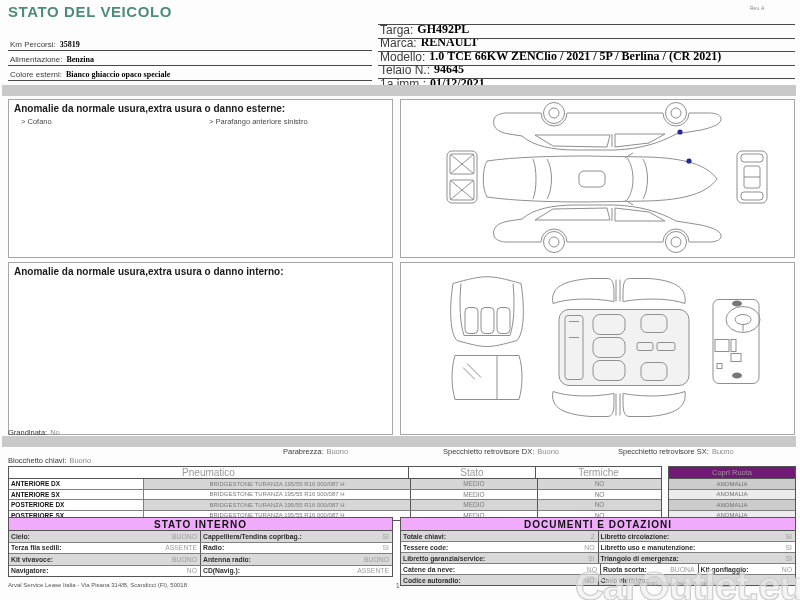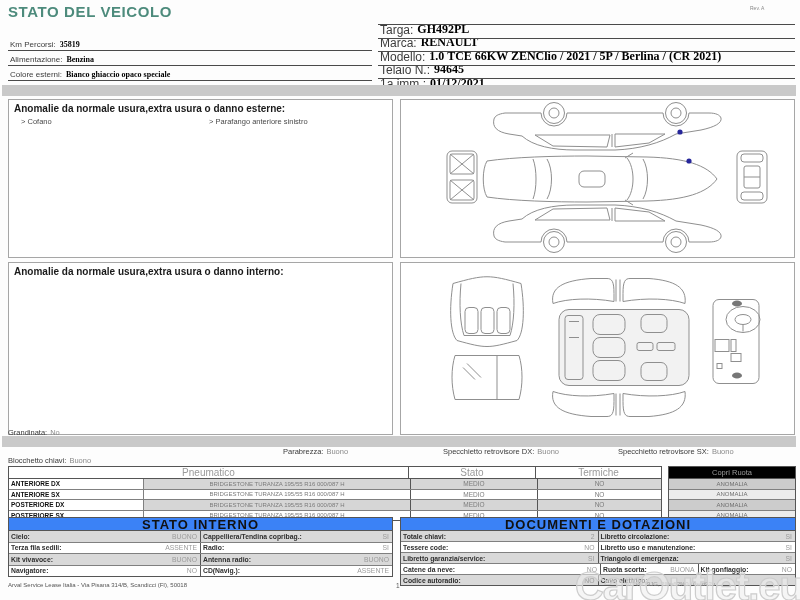--- a/index.html
+++ b/index.html
@@ -37,28 +37,28 @@
   .h-stato{width:126px;border-right:1px solid #555;}
   .h-term{flex:1;}
   .drow{height:9.5px;display:flex;border-bottom:1px solid #808080;}
   .drow:last-child{border-bottom:none;}
   .c-pos{width:132px;font-weight:bold;color:#111;font-size:6.5px;padding-left:2px;display:flex;align-items:center;border-right:1px solid #808080;background:#fff;white-space:nowrap;}
   .c-spec{width:266px;display:flex;align-items:center;justify-content:center;color:#7b7b7b;font-size:6px;border-right:1px solid #555;white-space:nowrap;}
   .c-stato{width:126px;display:flex;align-items:center;justify-content:center;color:#7b7b7b;font-size:6.5px;border-right:1px solid #555;}
   .c-term{flex:1;display:flex;align-items:center;justify-content:center;color:#7b7b7b;font-size:6.5px;}
   .drow.shade .c-spec,.drow.shade .c-stato,.drow.shade .c-term{background:#d6d6d6;}
 
-  #copri-table{left:668px;top:466px;width:126px;border:1px solid #555;background:#000000;}
+  #copri-table{left:668px;top:466px;width:126px;border:1px solid #555;background:#701a75;}
   #copri-table .chead{height:11px;display:flex;align-items:center;justify-content:center;color:#9a9a9a;font-size:7.5px;border-bottom:1px solid #555;}
   .crow{height:9.5px;display:flex;align-items:center;justify-content:center;color:#6e6e6e;font-size:6px;border-bottom:1px solid #808080;background:#ececec;}
   .crow:last-child{border-bottom:none;}
   .crow.shade{background:#cccccc;}
 
   .btable{border:1px solid #555;background:#fff;}
-  .bheader{height:12px;background:#3b82f6;display:flex;align-items:center;justify-content:center;font-weight:bold;font-size:13px;color:#111;letter-spacing:1px;border-bottom:1px solid #555;}
+  .bheader{height:12px;background:#f0abfc;display:flex;align-items:center;justify-content:center;font-weight:bold;font-size:10px;color:#111;letter-spacing:1px;border-bottom:1px solid #555;}
   .brow{display:flex;border-bottom:1px solid #808080;}
   .brow:last-child{border-bottom:none;}
   .brow.shade{background:#d9d9d9;}
   .bcell{display:flex;align-items:center;justify-content:space-between;padding:0 3px 0 2px;overflow:hidden;white-space:nowrap;}
   .bcell .lbl{font-weight:bold;color:#2e2e2e;font-size:6.8px;}
   .bcell .val{color:#9b9b9b;font-size:6.8px;margin-left:3px;}
   #si-table{left:8px;top:517px;width:383px;}
   #si-table .brow{height:10.5px;}
   #si-table .bcell{width:50%;}
   #si-table .bcell.first{border-right:1px solid #555;}

